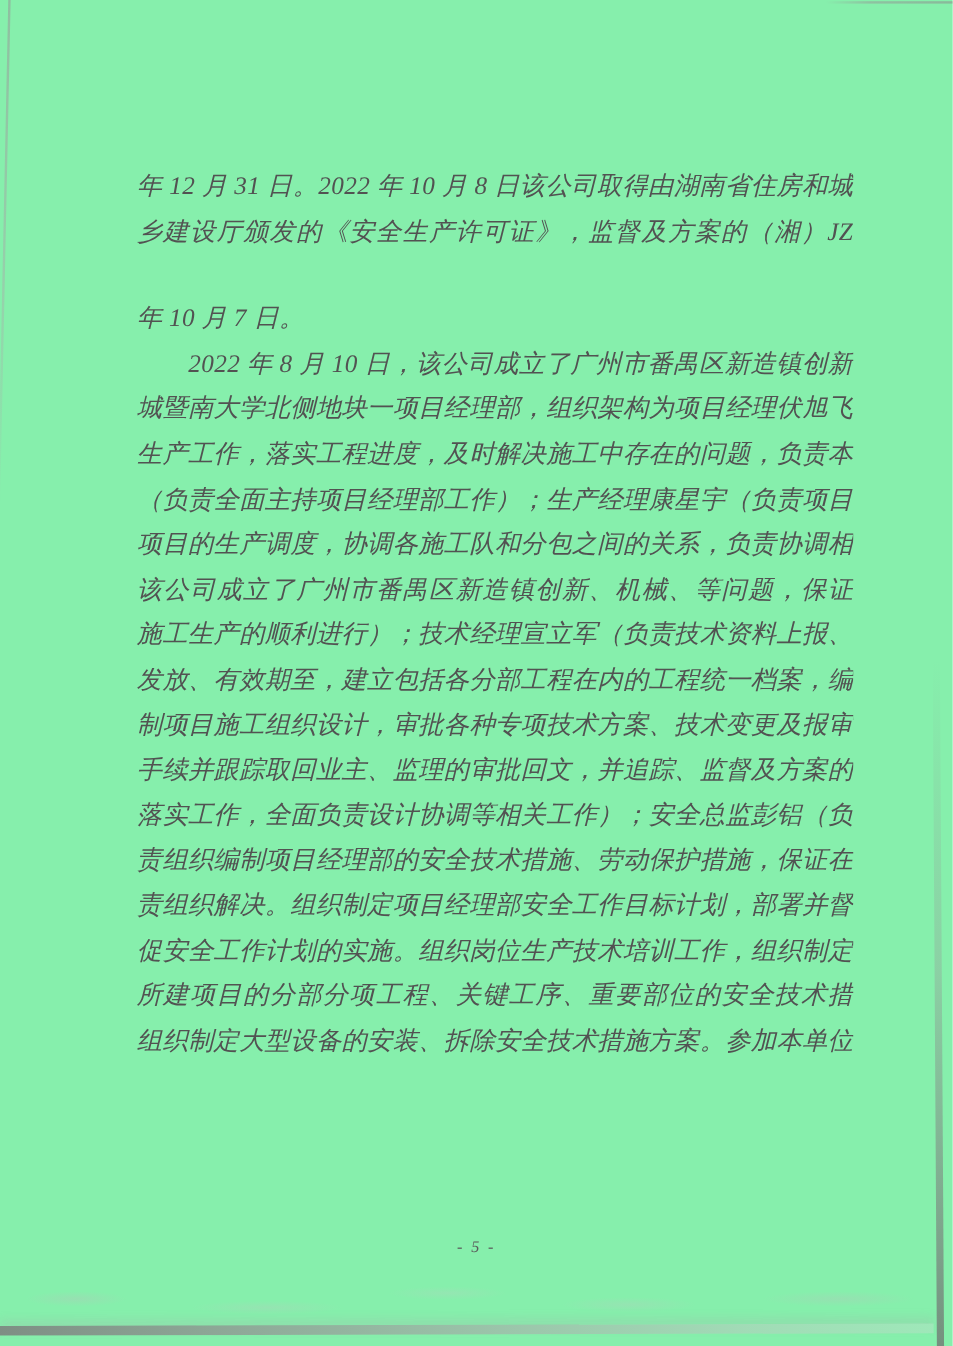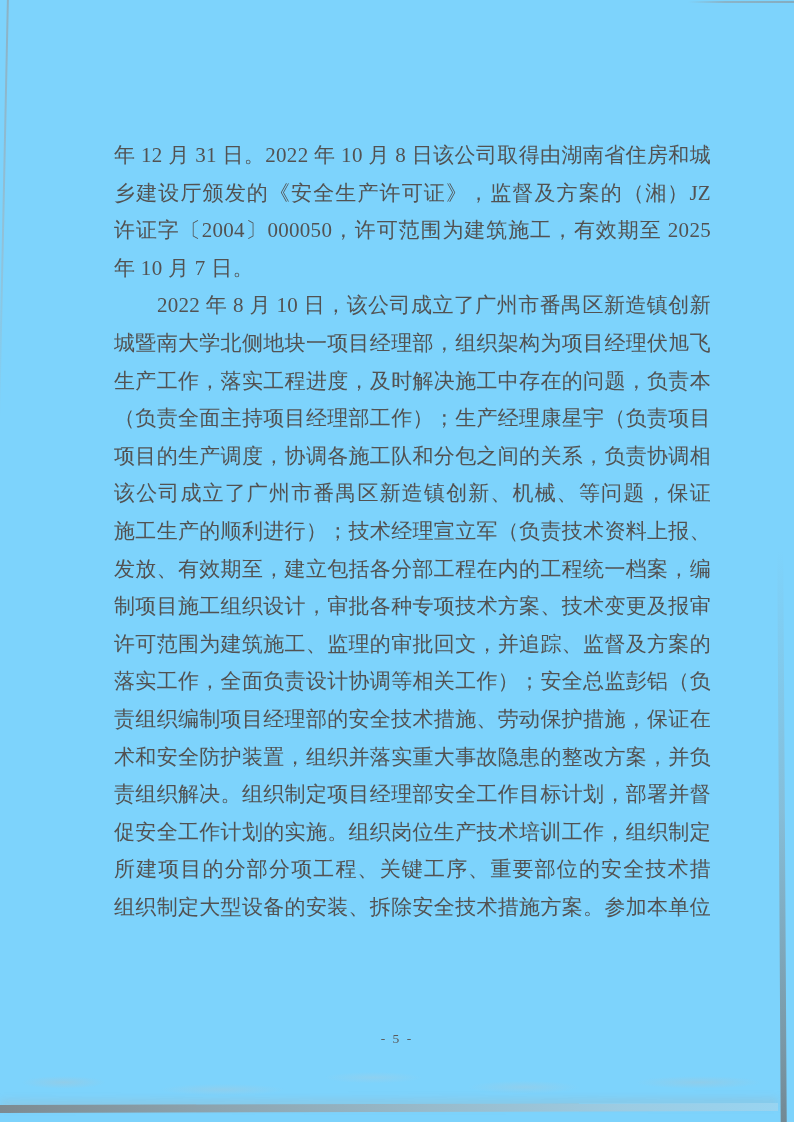--- a/index.html
+++ b/index.html
@@ -4,23 +4,24 @@
 <style>
   html, body {
     margin: 0;
     padding: 0;
     background: #ffffff;
   }
   .page {
     position: relative;
     width: 794px;
     height: 1122px;
-    background: #7dd3fc;
+    background: #86efac;
     overflow: hidden;
     font-family: "Liberation Serif", "DejaVu Serif", serif;
+    font-style: italic;
   }
 
   
   .textblock {
     position: absolute;
     left: 114px;
     top: 137px;
     width: 597px;
     color: #525252;
     font-size: 21px;
@@ -30,20 +31,21 @@
   .doc-line {
     height: 37.6px;
     white-space: pre-wrap;
     text-align: justify;
     text-align-last: justify;
     overflow: hidden;
   }
   .doc-line.no-just {
     text-align: right;
     text-align-last: left;
+    margin-top: 35px;
   }
 
   
   .footer {
     position: absolute;
     left: 0;
     top: 1031px;
     width: 794px;
     text-align: center;
     font-size: 13.5px;
@@ -125,35 +127,33 @@
   <div class="edge-left-line"></div>
   <div class="edge-top-right-line"></div>
   <div class="shadow-right"></div>
   <div class="bottom-mottle"></div>
   <div class="shadow-bottom"></div>
 
   <div class="textblock">
 
   <div class="doc-line">年 12 月 31 日。2022 年 10 月 8 日该公司取得由湖南省住房和城</div>
       <div class="doc-line">乡建设厅颁发的《安全生产许可证》，监督及方案的（湘）JZ 安</div>
-      <div class="doc-line">许证字〔2004〕000050，许可范围为建筑施工，有效期至 2025</div>
       <div class="doc-line no-just">年 10 月 7 日。</div>
       <div class="doc-line">　　2022 年 8 月 10 日，该公司成立了广州市番禺区新造镇创新</div>
       <div class="doc-line">城暨南大学北侧地块一项目经理部，组织架构为项目经理伏旭飞</div>
       <div class="doc-line">生产工作，落实工程进度，及时解决施工中存在的问题，负责本</div>
       <div class="doc-line">（负责全面主持项目经理部工作）；生产经理康星宇（负责项目</div>
       <div class="doc-line">项目的生产调度，协调各施工队和分包之间的关系，负责协调相</div>
       <div class="doc-line">该公司成立了广州市番禺区新造镇创新、机械、等问题，保证</div>
       <div class="doc-line">施工生产的顺利进行）；技术经理宣立军（负责技术资料上报、</div>
       <div class="doc-line">发放、有效期至，建立包括各分部工程在内的工程统一档案，编</div>
       <div class="doc-line">制项目施工组织设计，审批各种专项技术方案、技术变更及报审</div>
-      <div class="doc-line">许可范围为建筑施工、监理的审批回文，并追踪、监督及方案的</div>
+      <div class="doc-line">手续并跟踪取回业主、监理的审批回文，并追踪、监督及方案的</div>
       <div class="doc-line">落实工作，全面负责设计协调等相关工作）；安全总监彭铝（负</div>
       <div class="doc-line">责组织编制项目经理部的安全技术措施、劳动保护措施，保证在</div>
-      <div class="doc-line">术和安全防护装置，组织并落实重大事故隐患的整改方案，并负</div>
       <div class="doc-line">责组织解决。组织制定项目经理部安全工作目标计划，部署并督</div>
       <div class="doc-line">促安全工作计划的实施。组织岗位生产技术培训工作，组织制定</div>
       <div class="doc-line">所建项目的分部分项工程、关键工序、重要部位的安全技术措施。</div>
       <div class="doc-line">组织制定大型设备的安装、拆除安全技术措施方案。参加本单位</div>
     </div>
 
   <div class="footer">- 5 -</div>
 
 </div>
 

